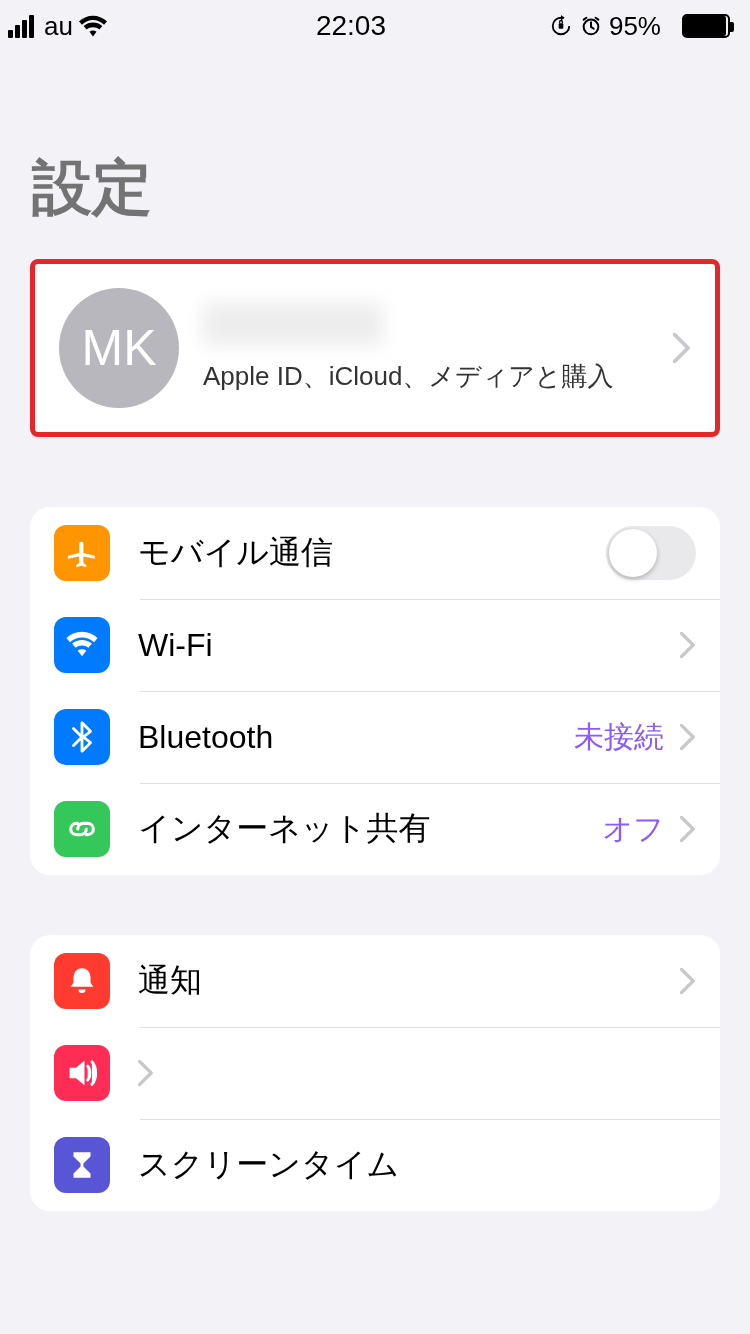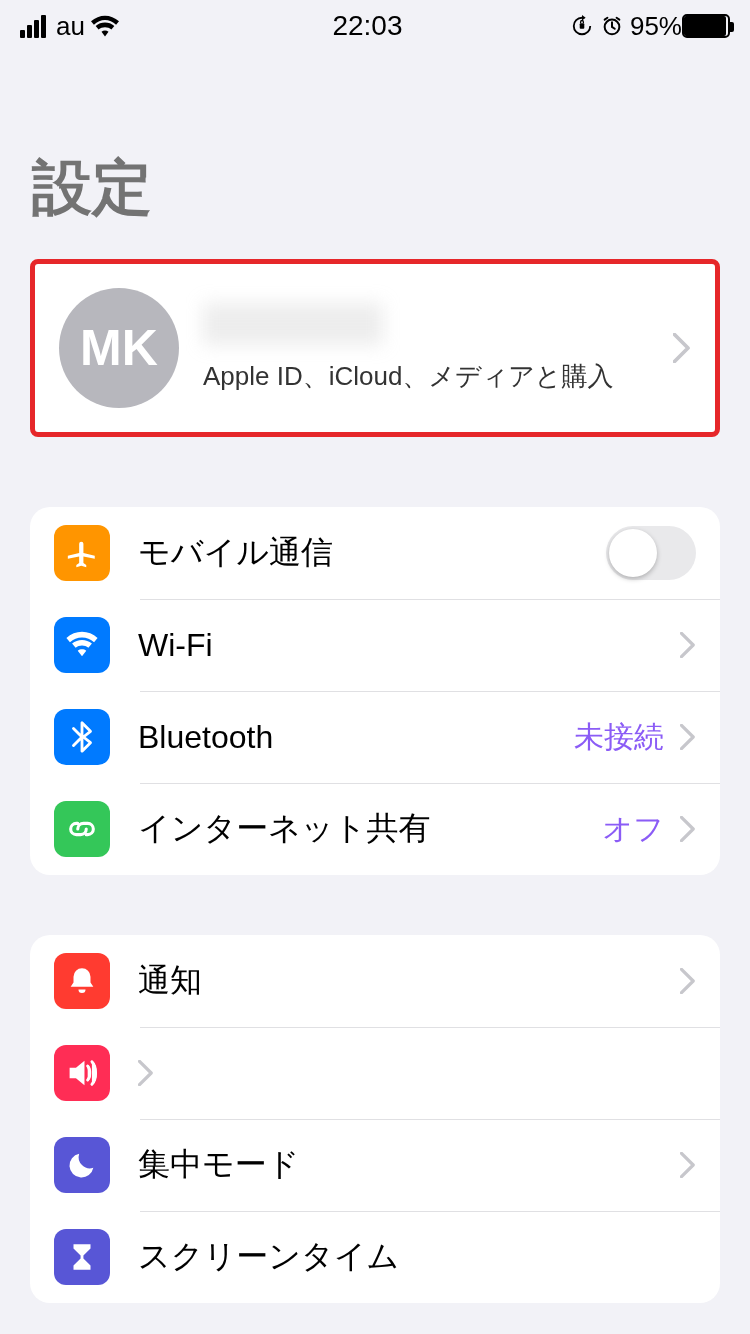--- a/index.html
+++ b/index.html
@@ -9,37 +9,37 @@
     background: #f2f2f7;
     font-family: -apple-system, "Hiragino Sans", "Helvetica Neue", sans-serif;
     overflow: hidden;
     position: relative;
   }
   
   .status-bar {
     display: flex;
     justify-content: space-between;
     align-items: center;
-    padding: 10px 20px 6px 20px;
+    padding: 10px 20px 6px 8px;
     height: 48px;
     font-size: 26px;
     font-weight: 500;
     color: #000;
   }
   .status-left, .status-right { display: flex; align-items: center; gap: 6px; }
   .status-center { font-weight: 400; font-size: 28px; margin-left: 46px; }
   .signal-bars { display: flex; align-items: flex-end; gap: 2px; }
   .signal-bars span { width: 5px; background:#000; border-radius:1px; }
   .signal-bars span:nth-child(1){height:8px;}
   .signal-bars span:nth-child(2){height:13px;}
   .signal-bars span:nth-child(3){height:18px;}
   .signal-bars span:nth-child(4){height:23px;}
   .carrier { font-size: 26px; margin-left: 4px; }
   .wifi-svg { width: 28px; height: 22px; }
-  .battery-wrap { display:flex; align-items:center; gap:0; }
+  .battery-wrap { display:flex; align-items:center; gap:21px; }
   .battery-pct { font-size:26px; }
   .battery { width: 48px; height: 24px; border: 2px solid #000; border-radius: 5px; position: relative; }
   .battery::after { content:""; position:absolute; right:-6px; top:6px; width:4px; height:10px; background:#000; border-radius:0 2px 2px 0;}
   .battery-fill { background:#000; height:100%; width:95%; border-radius:2px; }
   .status-ico { width:24px; height:24px; display:inline-flex; align-items:center; justify-content:center; }
 
   
   .page-title {
     font-size: 60px;
     font-weight: 700;
@@ -64,21 +64,21 @@
   .profile-row {
     display:flex; align-items:center;
     padding: 24px 24px;
     gap: 24px;
     position: relative;
   }
   .avatar {
     width: 120px; height:120px; border-radius:50%;
     background:#b7b7bd; color:#fff;
     display:flex; align-items:center; justify-content:center;
-    font-size:50px; font-weight:700;
+    font-size:50px; font-weight:400;
     flex-shrink:0;
   }
   .profile-text { flex:1; }
   .profile-name {
     font-size: 40px; color:#777;
     filter: blur(9px);
     margin-bottom: 14px;
     width: 180px; height: 42px;
     background: #bcbcbc44;
   }
@@ -255,35 +255,24 @@
       <svg viewBox="0 0 24 24">
           <path d="M4 9v6h4l5 4V5L8 9H4zm12 -2c2 2 2 8 0 10M19 4c3.5 3.5 3.5 12.5 0 16" fill="#fff" stroke="#fff" stroke-width="1.5" stroke-linecap="round" fill-rule="evenodd"></path>
           <path d="M16 7c2 2 2 8 0 10M19 4c3.5 3.5 3.5 12.5 0 16" fill="none" stroke="#fff" stroke-width="2" stroke-linecap="round"></path>
         </svg>
     </div>
     <svg class="chevron" width="16" height="26" viewBox="0 0 12 20">
         <path d="M1 1l9 9-9 9" stroke="#c7c7cc" stroke-width="2.5" fill="none" stroke-linecap="round" stroke-linejoin="round"></path>
       </svg>
   </div>
 
+
   <div class="row">
     <div class="row-icon ic-indigo">
       <svg viewBox="0 0 24 24">
-          <path d="M20 14A8 8 0 0 1 10 4a8.5 8.5 0 1 0 10 10z"></path>
-        </svg>
-    </div>
-    <span class="row-label">集中モード</span>
-    <svg class="chevron" width="16" height="26" viewBox="0 0 12 20">
-        <path d="M1 1l9 9-9 9" stroke="#c7c7cc" stroke-width="2.5" fill="none" stroke-linecap="round" stroke-linejoin="round"></path>
-      </svg>
-  </div>
-
-  <div class="row">
-    <div class="row-icon ic-indigo">
-      <svg viewBox="0 0 24 24">
           <path d="M6 3h12v3l-5 5v2l5 5v3H6v-3l5-5v-2L6 6V3z"></path>
         </svg>
     </div>
     <span class="row-label">スクリーンタイム</span>
 
   </div>
 
 </div>
 
 </body></html>

